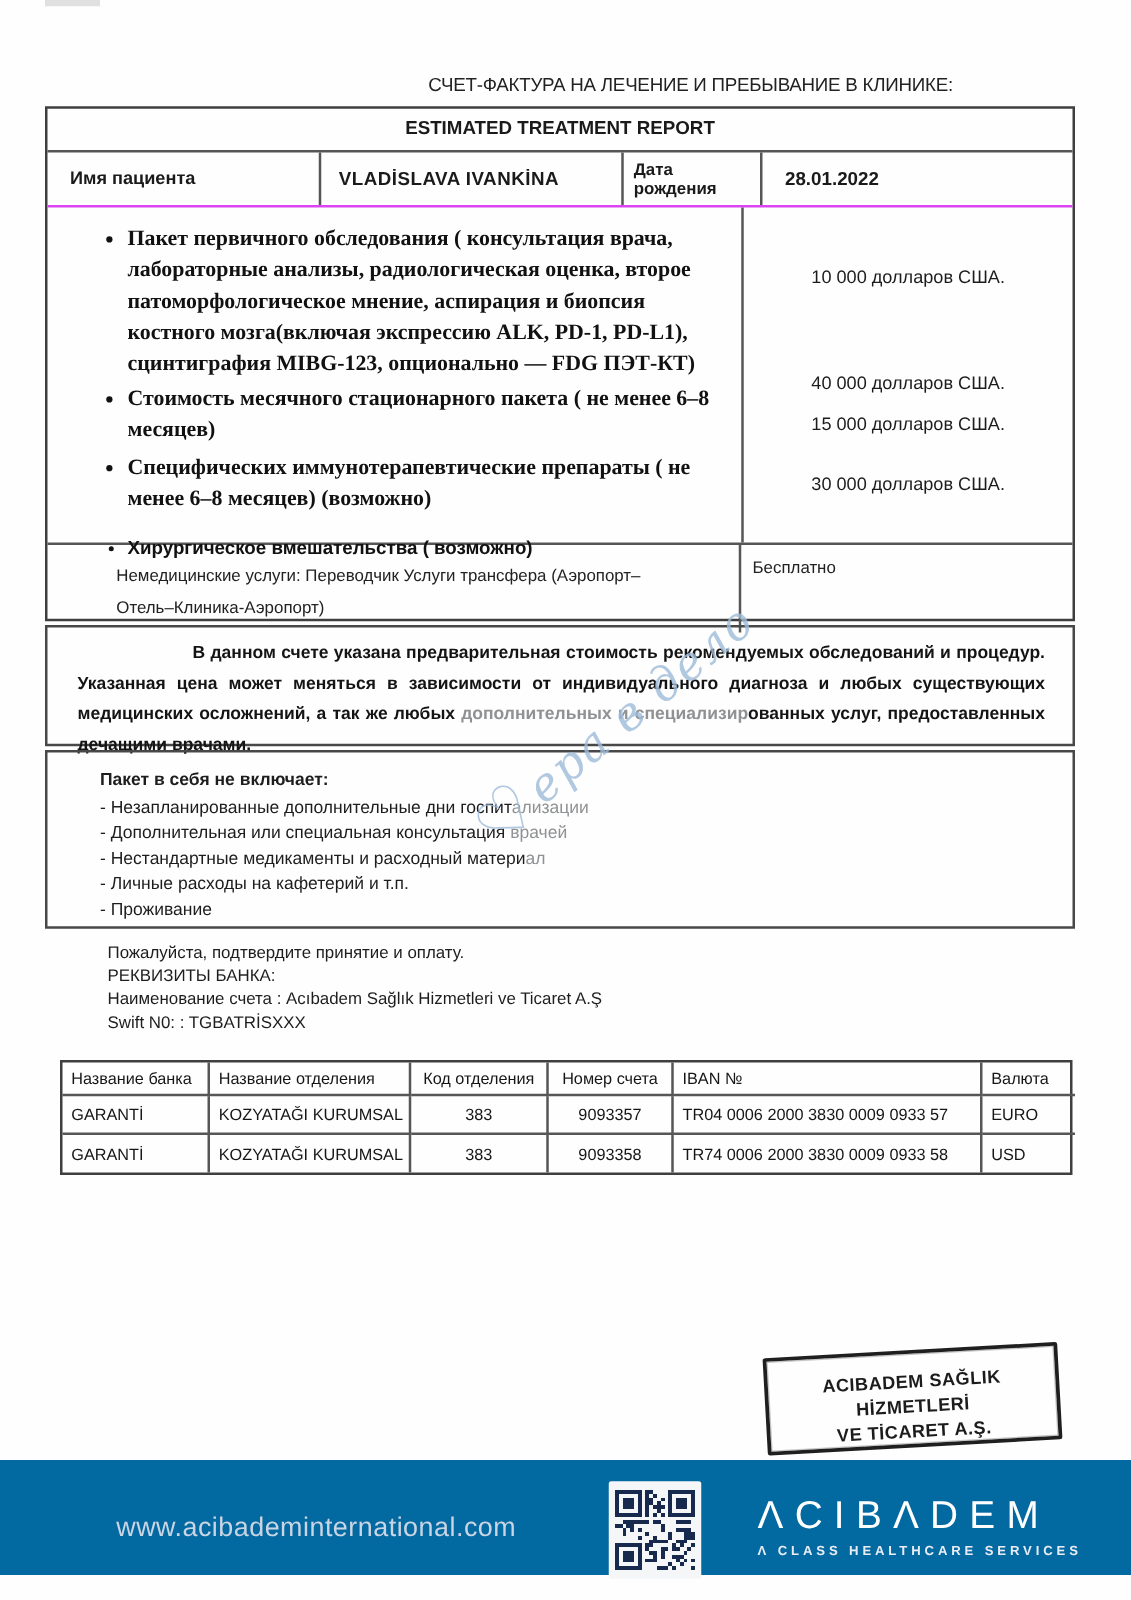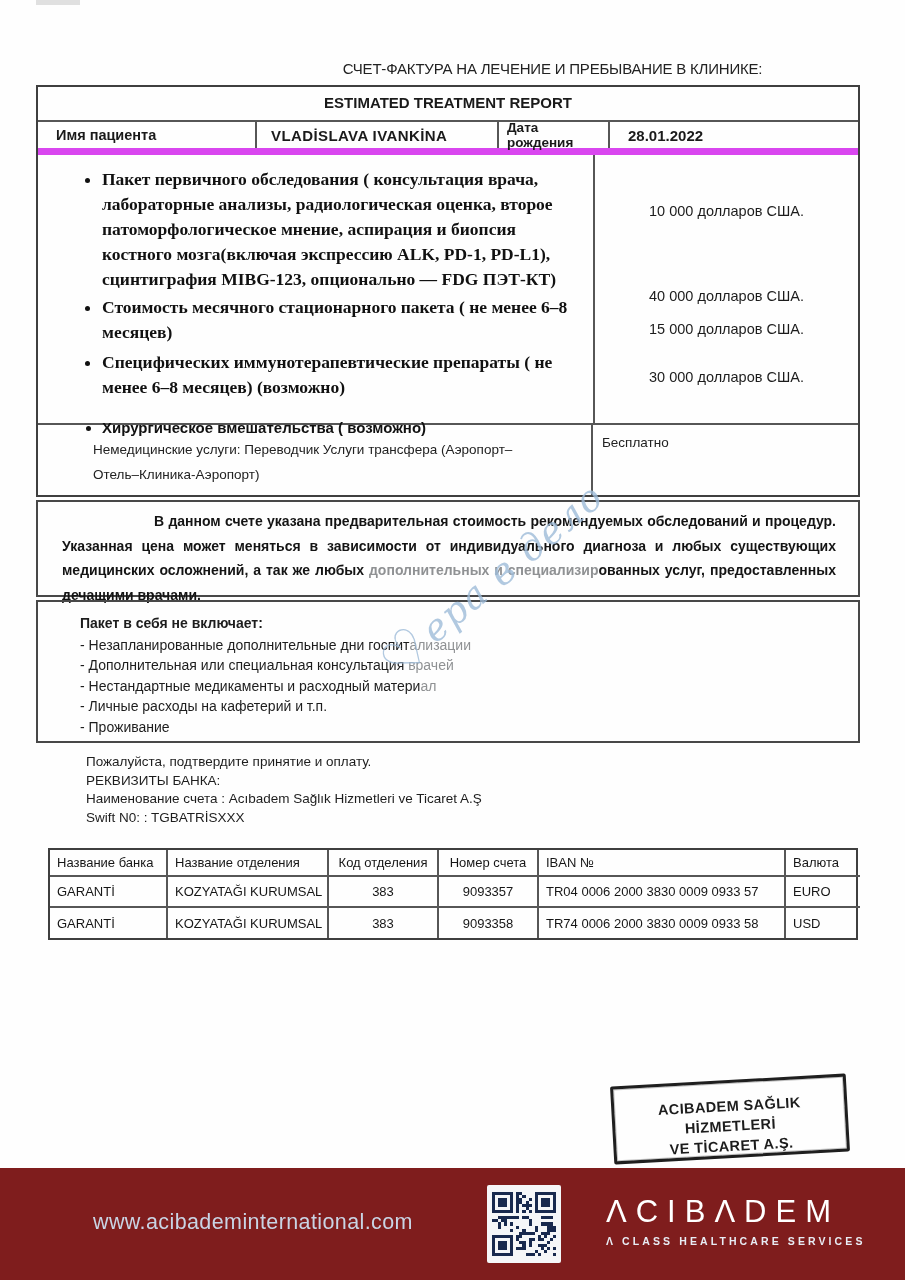--- a/index.html
+++ b/index.html
@@ -11,21 +11,21 @@
   .top-mark{left:36px;top:0;width:44px;height:5px;background:#c7c7c7;opacity:.55;}
 
   
   .doc-title{left:200px;top:60px;width:705px;text-align:center;font-size:15px;
              letter-spacing:-0.2px;color:#222;}
 
   
   .main-table{left:36px;top:85px;width:824px;height:412px;border:2px solid #3f3f3f;}
   .mt-row1{position:relative;height:35px;border-bottom:2px solid #565656;
            text-align:center;font-weight:bold;font-size:15px;padding-top:7px;box-sizing:border-box;}
-  .mt-row2{position:relative;height:33px;border-bottom:7px solid #d946ef;display:flex;box-sizing:border-box;}
+  .mt-row2{position:relative;height:44px;border-bottom:2px solid #d946ef;display:flex;box-sizing:border-box;}
   .mt-row2 .c{box-sizing:border-box;border-right:2px solid #565656;display:flex;align-items:center;}
   .c-name-label{width:219px;padding-left:18px;font-weight:bold;font-size:14.5px;}
   .c-name{width:242px;padding-left:14px;font-weight:bold;font-size:15px;letter-spacing:.4px;}
   .c-dob-label{width:111px;padding-left:8px;font-weight:bold;font-size:13.5px;}
   .c-dob{flex:1;padding-left:18px;font-weight:bold;font-size:15px;border-right:none !important;}
   .mt-row3{position:relative;height:270px;border-bottom:2px solid #565656;display:flex;box-sizing:border-box;}
   .services-cell{width:557px;box-sizing:border-box;border-right:2px solid #565656;padding:12px 10px 0 40px;}
   .services-cell ul{margin:0;padding:0 0 0 24px;}
   .services-cell li{font-family:"Liberation Serif",serif;font-weight:bold;font-size:17.5px;
                     line-height:25px;color:#111;}
@@ -74,21 +74,21 @@
 
   
   .watermark{left:388px;top:612px;height:110px;display:flex;align-items:center;gap:4px;
              transform:rotate(-40deg);transform-origin:0 50%;pointer-events:none;
              color:#9fbcd9;opacity:.8;z-index:6;}
   .watermark .heart{font-size:52px;line-height:1;transform:rotate(-12deg);}
   .watermark .wm-text{font-family:"DejaVu Serif",serif;font-style:italic;font-size:37px;
                       letter-spacing:2px;}
 
   
-  .footer{left:0;top:1168px;width:905px;height:112px;background:#7f1d1d;}
+  .footer{left:0;top:1168px;width:905px;height:92px;background:#0369a1;}
   .footer-url{position:absolute;left:93px;top:42px;font-size:21.5px;letter-spacing:.4px;
               color:#c9d4e4;}
   .qr-box{position:absolute;left:487px;top:17px;width:74px;height:78px;background:#f5f6f8;
           border-radius:2px;padding:5px;box-sizing:border-box;}
   .qr-box svg{width:100%;height:100%;display:block;}
   .logo-wrap{position:absolute;left:606px;top:26px;width:280px;}
   .logo-main{font-size:31px;font-weight:400;letter-spacing:9px;color:#ffffff;white-space:nowrap;}
   .logo-tagline{margin-top:5px;font-size:10.5px;font-weight:bold;letter-spacing:3.1px;
                 color:#e8ecf4;white-space:nowrap;}
 </style>

